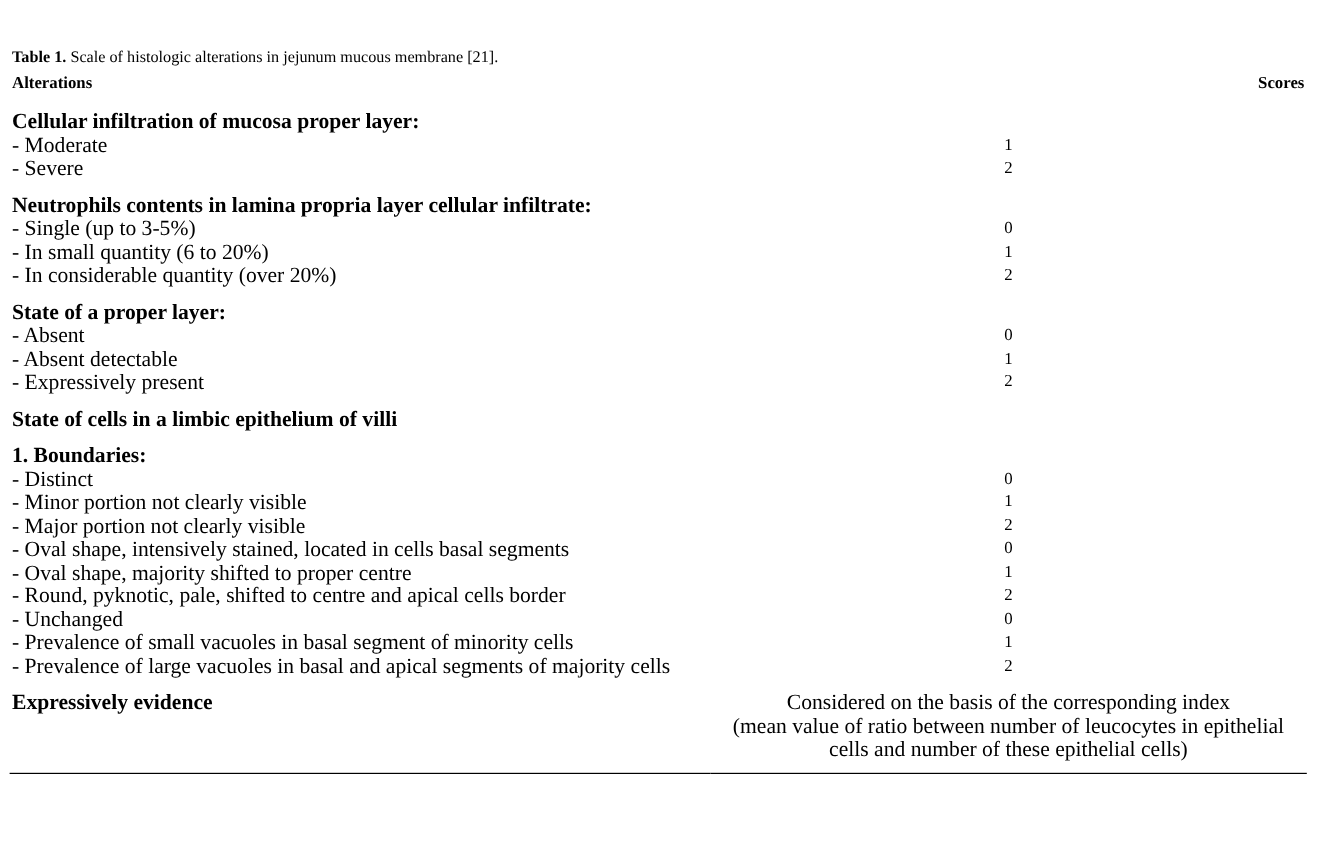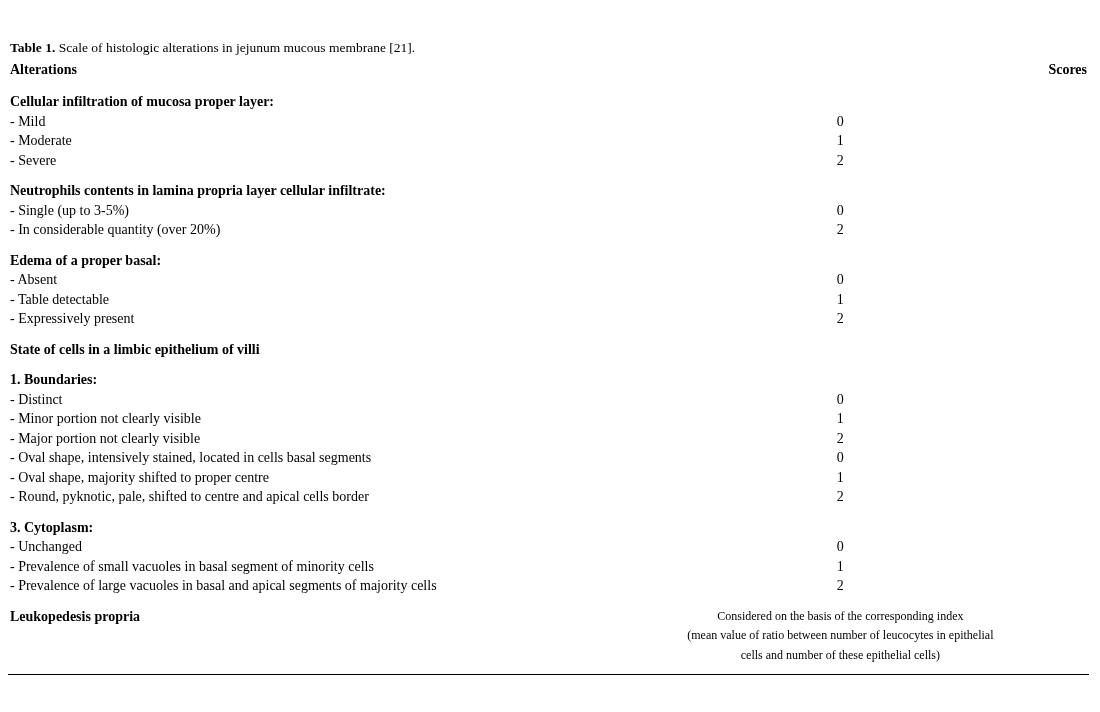--- a/index.html
+++ b/index.html
@@ -45,21 +45,21 @@
     font-weight: bold;
     padding: 3px 2px 4px 2px;
   }
   th.header-left {
     text-align: left;
   }
   th.header-right {
     text-align: right;
   }
   td.lbl {
-    font-size: 14px;
+    font-size: 18px;
     padding: 0 2px;
     line-height: 19.5px;
     vertical-align: top;
     text-align: left;
     white-space: nowrap;
   }
   td.score {
     font-size: 14px;
     padding: 0 2px;
     line-height: 19.5px;
@@ -87,21 +87,21 @@
     padding-top: 11px;
     vertical-align: top;
   }
   .final-row td.score {
     padding-top: 11px;
     text-align: center;
     line-height: 19.5px;
     white-space: normal;
   }
   .final-row td.score div {
-    font-size: 12px;
+    font-size: 18px;
   }
 </style>
 </head>
 <body>
 
 <div class="page">
 
   <div class="table-caption">
     <span class="cap-label">Table 1.</span><span> Scale of histologic alterations in jejunum mucous membrane [21].</span>
   </div>
@@ -115,55 +115,55 @@
       <tr class="rule-top rule-head">
         <th class="header-cell header-left">Alterations</th>
         <th class="header-cell header-right">Scores</th>
       </tr>
 
       <tr class="group group-first">
         <td class="lbl">Cellular infiltration of mucosa proper layer:</td>
         <td class="score"></td>
       </tr>
       <tr>
-        <td class="lbl">- Mild</td>
-        <td class="score">0</td>
-      </tr>
-      <tr>
         <td class="lbl">- Moderate</td>
         <td class="score">1</td>
       </tr>
       <tr>
         <td class="lbl">- Severe</td>
         <td class="score">2</td>
       </tr>
 
       <tr class="group">
         <td class="lbl">Neutrophils contents in lamina propria layer cellular infiltrate:</td>
         <td class="score"></td>
       </tr>
       <tr>
         <td class="lbl">- Single (up to 3-5%)</td>
         <td class="score">0</td>
       </tr>
       <tr>
+        <td class="lbl">- In small quantity (6 to 20%)</td>
+        <td class="score">1</td>
+      </tr>
+      <tr>
         <td class="lbl">- In considerable quantity (over 20%)</td>
         <td class="score">2</td>
       </tr>
 
       <tr class="group">
-        <td class="lbl">Edema of a proper basal:</td>
+        <td class="lbl">State of a proper layer:</td>
         <td class="score"></td>
       </tr>
       <tr>
         <td class="lbl">- Absent</td>
         <td class="score">0</td>
       </tr>
       <tr>
-        <td class="lbl">- Table detectable</td>
+        <td class="lbl">- Absent detectable</td>
         <td class="score">1</td>
       </tr>
       <tr>
         <td class="lbl">- Expressively present</td>
         <td class="score">2</td>
       </tr>
 
       <tr class="plain-head">
         <td class="lbl">State of cells in a limbic epithelium of villi</td>
         <td class="score"></td>
@@ -192,39 +192,35 @@
       </tr>
       <tr>
         <td class="lbl">- Oval shape, majority shifted to proper centre</td>
         <td class="score">1</td>
       </tr>
       <tr>
         <td class="lbl">- Round, pyknotic, pale, shifted to centre and apical cells border</td>
         <td class="score">2</td>
       </tr>
 
-      <tr class="group">
-        <td class="lbl">3. Cytoplasm:</td>
-        <td class="score"></td>
-      </tr>
       <tr>
         <td class="lbl">- Unchanged</td>
         <td class="score">0</td>
       </tr>
       <tr>
         <td class="lbl">- Prevalence of small vacuoles in basal segment of minority cells</td>
         <td class="score">1</td>
       </tr>
       <tr>
         <td class="lbl">- Prevalence of large vacuoles in basal and apical segments of majority cells</td>
         <td class="score">2</td>
       </tr>
 
       <tr class="final-row">
-        <td class="lbl">Leukopedesis propria</td>
+        <td class="lbl">Expressively evidence</td>
         <td class="score">
           <div>Considered on the basis of the corresponding index</div>
           <div>(mean value of ratio between number of leucocytes in epithelial</div>
           <div>cells and number of these epithelial cells)</div>
         </td>
       </tr>
 
       <tr class="spacer rule-bottom">
         <td></td>
         <td></td>

